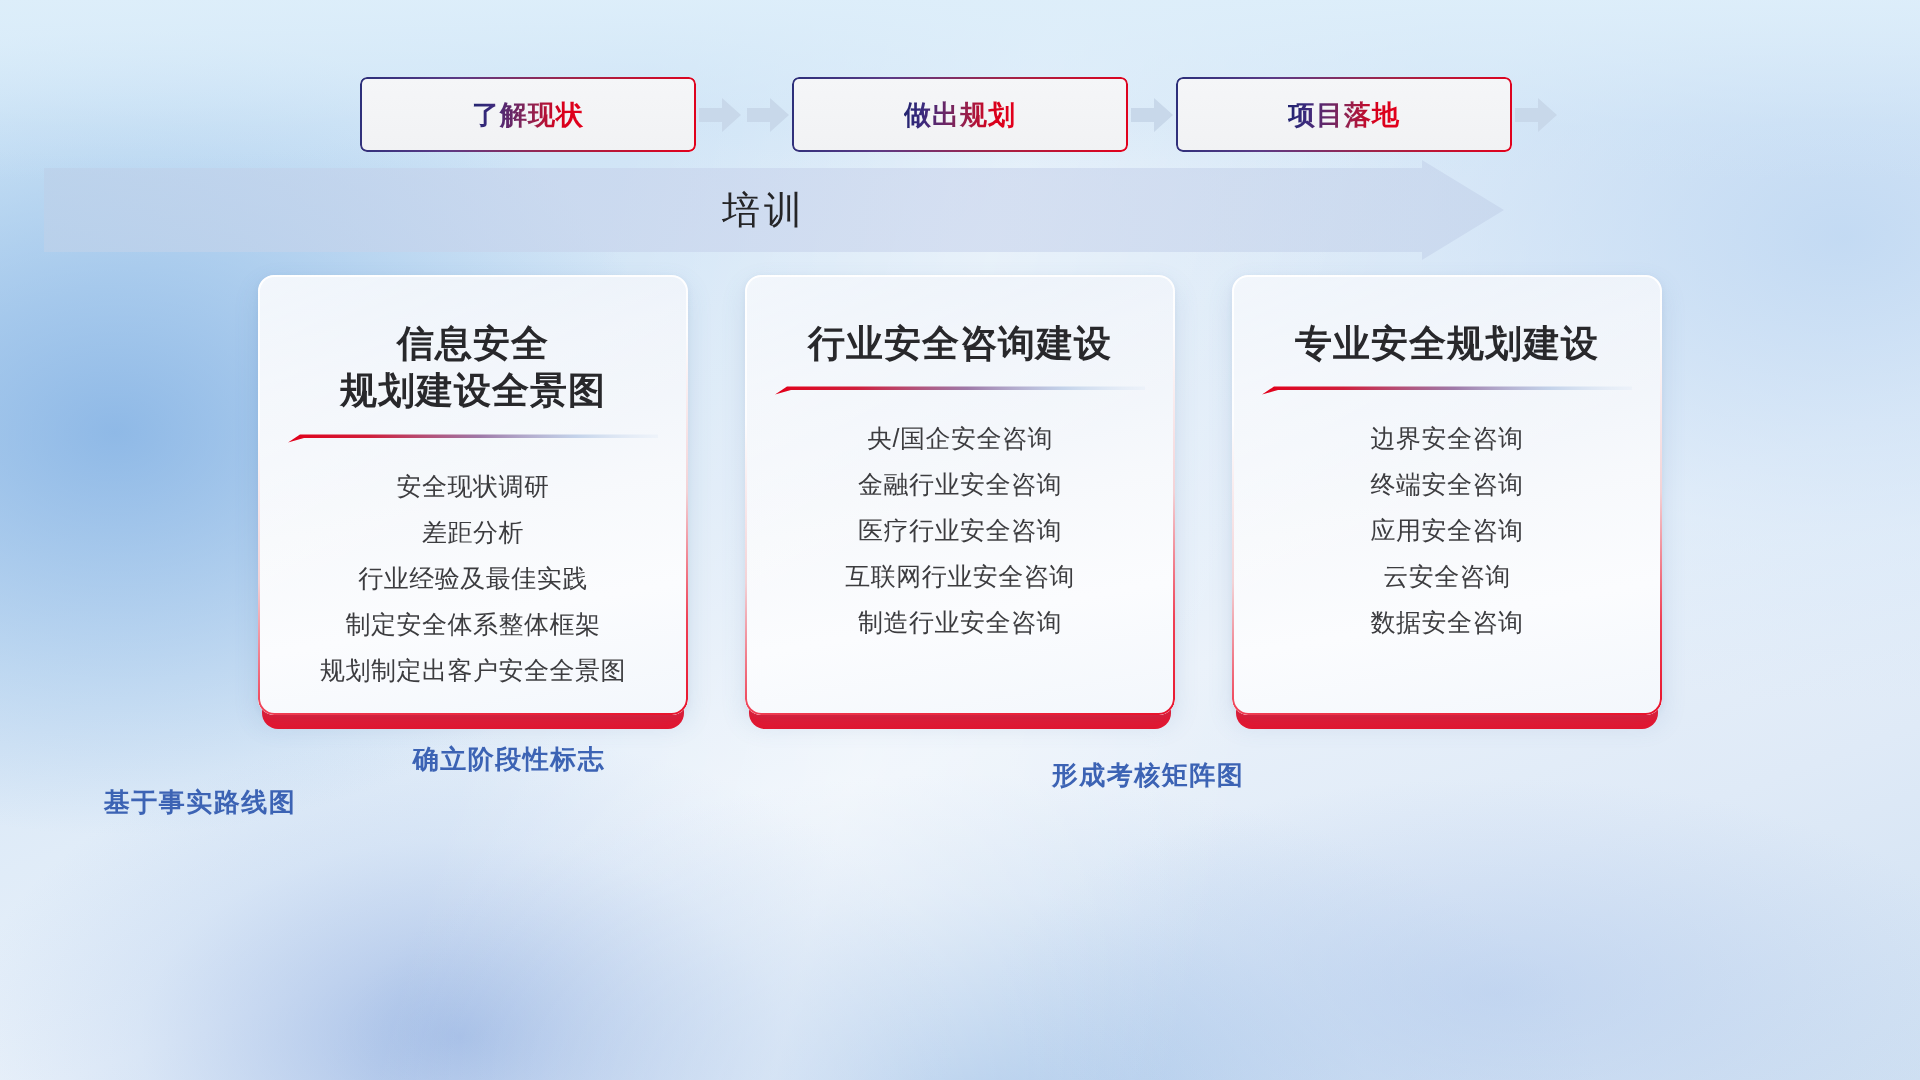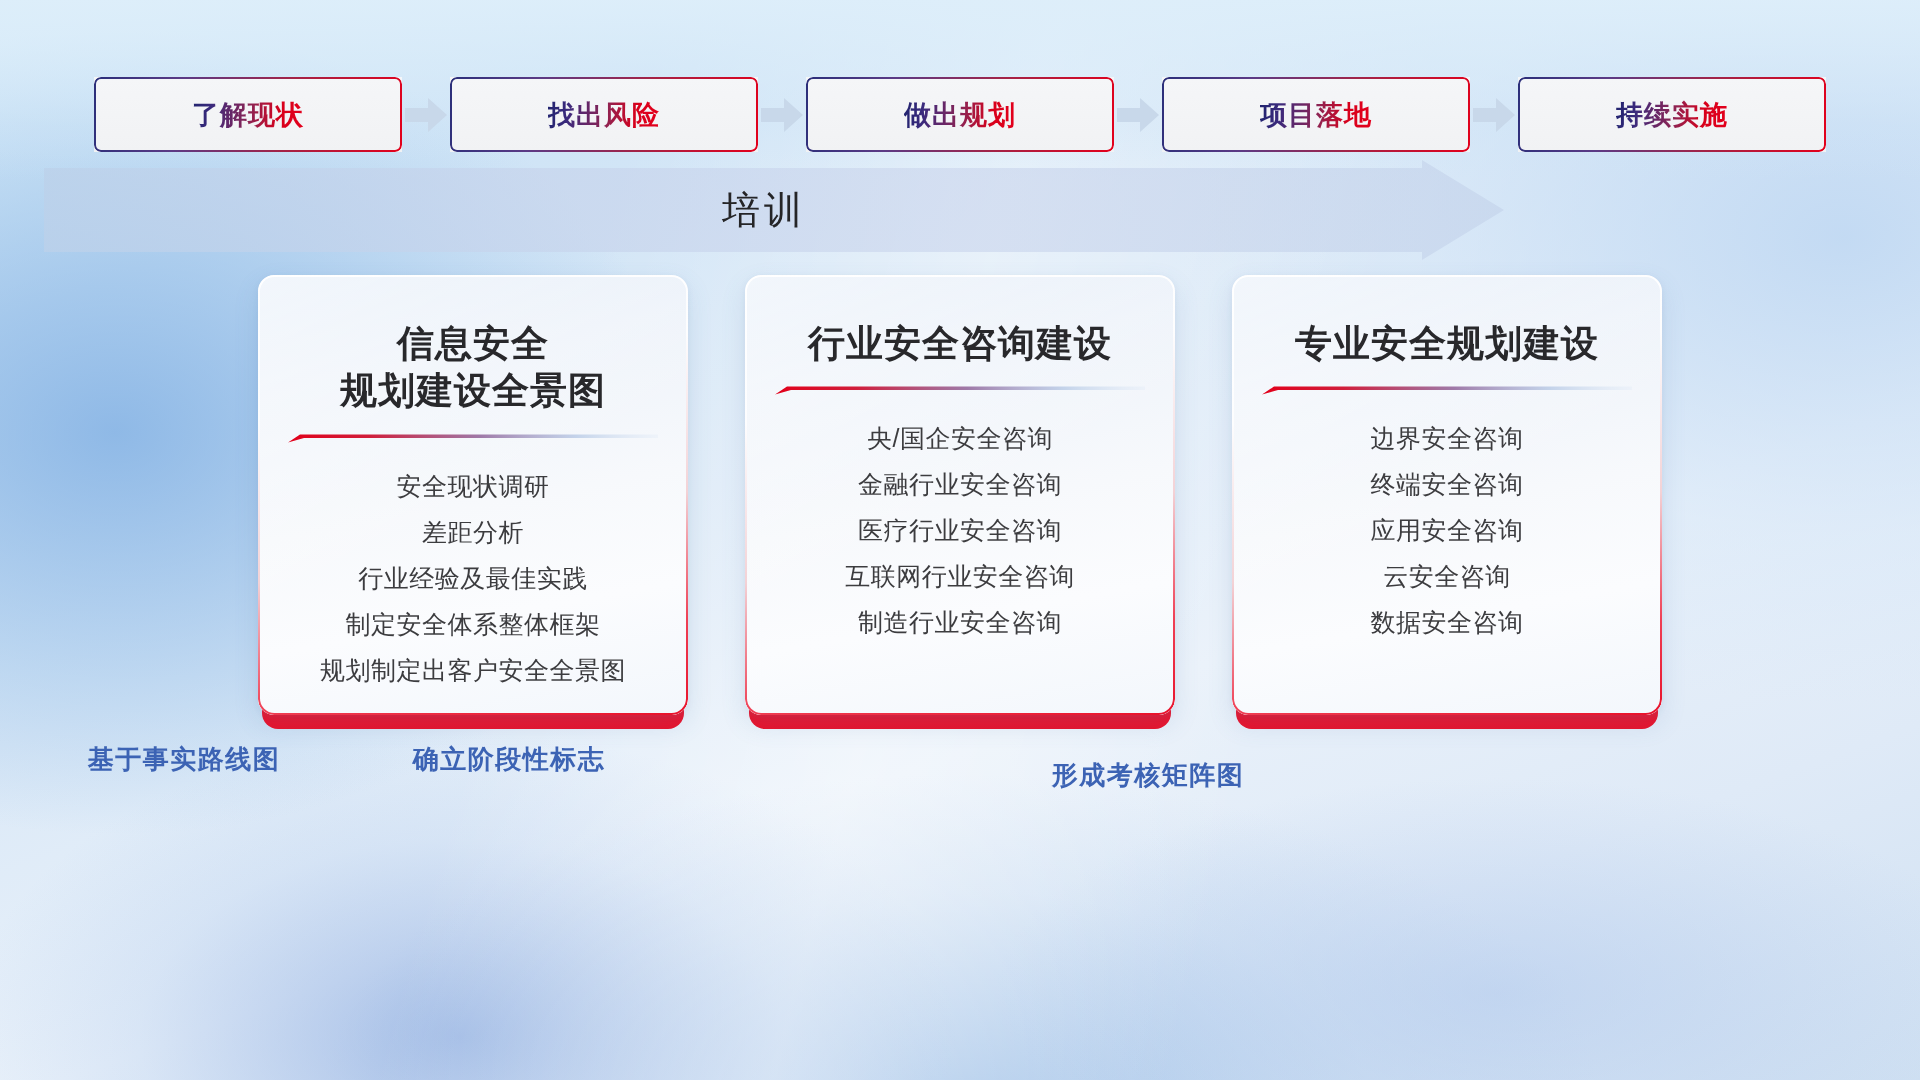--- a/index.html
+++ b/index.html
@@ -39,23 +39,23 @@
     height:180px;
     background:linear-gradient(180deg, rgba(221,238,250,.95) 0%, rgba(208,229,247,.35) 70%, rgba(255,255,255,0) 100%);
   }
 
   
   #steps{
     position:absolute; left:0; top:77px; width:1920px; height:75px;
     display:flex; align-items:center; justify-content:center;
   }
   .step{
-    width:308px; height:75px;
+    width:336px; height:75px;
     display:flex; align-items:center; justify-content:center;
-    border-radius:0;
+    border-radius:7px;
     background:linear-gradient(180deg,#f5f6f8 0%,#f1f2f4 100%);
     position:relative;
   }
   .step::before{
     content:""; position:absolute; inset:0; border-radius:7px; padding:2px;
     background:linear-gradient(100deg,#2b2f7a 0%,#5b3a85 28%,#a32347 62%,#e3001b 100%);
     -webkit-mask:linear-gradient(#000 0 0) content-box, linear-gradient(#000 0 0);
     -webkit-mask-composite:xor; mask-composite:exclude;
     pointer-events:none;
   }
@@ -160,46 +160,40 @@
 
 <div id="steps">
     <div class="step">
       <span class="step-label">了解现状</span>
     </div>
     <div class="step-arrow">
       <svg width="42" height="34" viewBox="0 0 42 34">
         <path d="M0,10 L23,10 L23,0 L42,17 L23,34 L23,24 L0,24 Z" fill="#c8d8ea"></path>
       </svg>
     </div>
-    <div class="step">
-      <span class="step-label">找出风险</span>
-    </div>
     <div class="step-arrow">
       <svg width="42" height="34" viewBox="0 0 42 34">
         <path d="M0,10 L23,10 L23,0 L42,17 L23,34 L23,24 L0,24 Z" fill="#c8d8ea"></path>
       </svg>
     </div>
     <div class="step">
       <span class="step-label">做出规划</span>
     </div>
     <div class="step-arrow">
       <svg width="42" height="34" viewBox="0 0 42 34">
         <path d="M0,10 L23,10 L23,0 L42,17 L23,34 L23,24 L0,24 Z" fill="#c8d8ea"></path>
       </svg>
     </div>
     <div class="step">
       <span class="step-label">项目落地</span>
     </div>
     <div class="step-arrow">
       <svg width="42" height="34" viewBox="0 0 42 34">
         <path d="M0,10 L23,10 L23,0 L42,17 L23,34 L23,24 L0,24 Z" fill="#c8d8ea"></path>
       </svg>
-    </div>
-    <div class="step">
-      <span class="step-label">持续实施</span>
     </div>
   </div>
 
 <div id="banner">
   <svg width="1460" height="100" viewBox="0 0 1460 100">
     <defs>
       <linearGradient id="bannerGrad" x1="0" y1="0" x2="1" y2="0">
         <stop offset="0" stop-color="#bcd1ea" stop-opacity="0.78"></stop>
         <stop offset="0.30" stop-color="#c6d4ec" stop-opacity="0.72"></stop>
         <stop offset="0.62" stop-color="#cdd8ee" stop-opacity="0.70"></stop>
@@ -302,16 +296,16 @@
             <div class="card-list-item">应用安全咨询</div>
             <div class="card-list-item">云安全咨询</div>
             <div class="card-list-item">数据安全咨询</div>
           </div>
         </div>
       </div>
     </div>
   </div>
 
 <div id="footer">
-    <div class="foot-label" style="left: 184px;">基于事实路线图</div>
+    <div class="foot-label" style="left: 200px; margin-top: 43px;">基于事实路线图</div>
     <div class="foot-label" style="left: 470px; margin-left: 39px;">确立阶段性标志</div>
     <div class="foot-label" style="left: 1148px; margin-top: 16px;">形成考核矩阵图</div>
   </div>
 
 </body></html>

